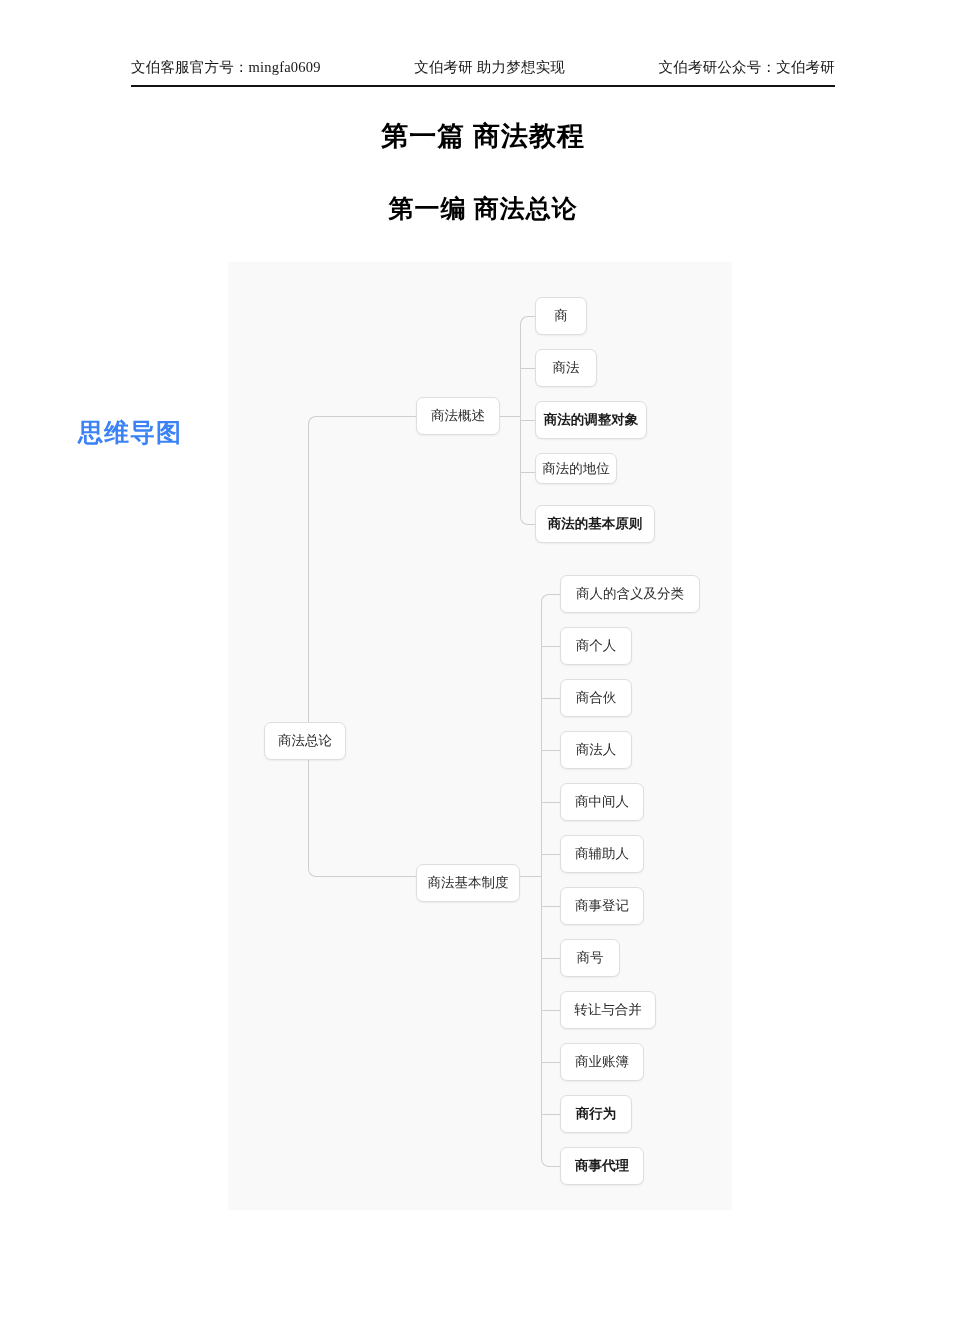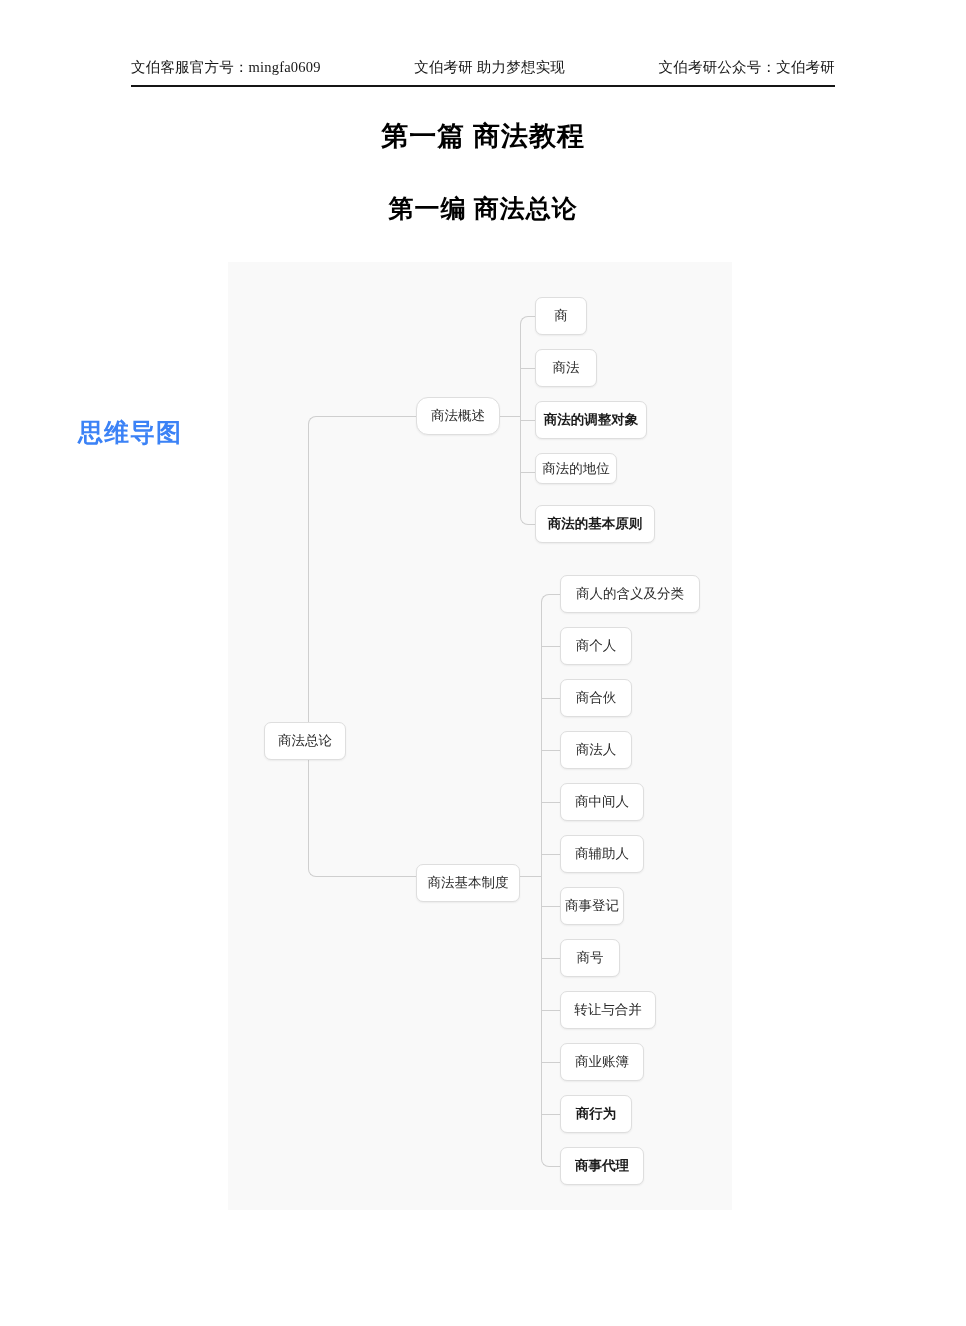--- a/index.html
+++ b/index.html
@@ -112,21 +112,21 @@
 
   <div class="canvas">
     <div class="inner" id="mm">
         <div class="node" style="left: 36px; top: 460px; width: 82px; height: 38px;">商法总论</div>
         <div class="ln v" style="left: 80px; top: 162px; height: 444px;"></div>
         <div class="elbow" style="left: 80px; top: 154px; width: 8px; height: 8px; border-color: rgb(207, 207, 207); border-left-width: 1px; border-top-width: 1px; border-top-left-radius: 8px;"></div>
         <div class="ln h" style="left: 88px; top: 154px; width: 100px;"></div>
         <div class="elbow" style="left: 80px; top: 606px; width: 8px; height: 8px; border-color: rgb(207, 207, 207); border-left-width: 1px; border-bottom-width: 1px; border-bottom-left-radius: 8px;"></div>
         <div class="ln h" style="left: 88px; top: 614px; width: 100px;"></div>
         <div class="ln h" style="left: 118px; top: 479px;"></div>
-        <div class="node" style="left: 188px; top: 135px; width: 84px; height: 38px; border-radius: 12px;">商法概述</div>
+        <div class="node" style="left: 188px; top: 135px; width: 84px; height: 38px;">商法概述</div>
         <div class="node" style="left: 188px; top: 602px; width: 104px; height: 38px;">商法基本制度</div>
         <div class="ln h" style="left: 272px; top: 154px; width: 21px;"></div>
         <div class="ln v" style="left: 292px; top: 62px; height: 192px;"></div>
         <div class="elbow" style="left: 292px; top: 54px; width: 8px; height: 8px; border-color: rgb(207, 207, 207); border-left-width: 1px; border-top-width: 1px; border-top-left-radius: 8px;"></div>
         <div class="ln h" style="left: 300px; top: 54px; width: 7px;"></div>
         <div class="node" style="left: 307px; top: 35px; width: 52px; height: 38px;">商</div>
         <div class="ln h" style="left: 292px; top: 106px; width: 15px;"></div>
         <div class="node" style="left: 307px; top: 87px; width: 62px; height: 38px;">商法</div>
         <div class="ln h" style="left: 292px; top: 158px; width: 15px;"></div>
         <div class="node bold" style="left: 307px; top: 139px; width: 112px; height: 38px;">商法的调整对象</div>
@@ -144,21 +144,21 @@
         <div class="node" style="left: 332px; top: 365px; width: 72px; height: 38px;">商个人</div>
         <div class="ln h" style="left: 313px; top: 436px; width: 19px;"></div>
         <div class="node" style="left: 332px; top: 417px; width: 72px; height: 38px;">商合伙</div>
         <div class="ln h" style="left: 313px; top: 488px; width: 19px;"></div>
         <div class="node" style="left: 332px; top: 469px; width: 72px; height: 38px;">商法人</div>
         <div class="ln h" style="left: 313px; top: 540px; width: 19px;"></div>
         <div class="node" style="left: 332px; top: 521px; width: 84px; height: 38px;">商中间人</div>
         <div class="ln h" style="left: 313px; top: 592px; width: 19px;"></div>
         <div class="node" style="left: 332px; top: 573px; width: 84px; height: 38px;">商辅助人</div>
         <div class="ln h" style="left: 313px; top: 644px; width: 19px;"></div>
-        <div class="node" style="left: 332px; top: 625px; width: 64px; height: 38px;">商事登记</div>
+        <div class="node" style="left: 332px; top: 625px; width: 84px; height: 38px;">商事登记</div>
         <div class="ln h" style="left: 313px; top: 696px; width: 19px;"></div>
         <div class="node" style="left: 332px; top: 677px; width: 60px; height: 38px;">商号</div>
         <div class="ln h" style="left: 313px; top: 748px; width: 19px;"></div>
         <div class="node" style="left: 332px; top: 729px; width: 96px; height: 38px;">转让与合并</div>
         <div class="ln h" style="left: 313px; top: 800px; width: 19px;"></div>
         <div class="node" style="left: 332px; top: 781px; width: 84px; height: 38px;">商业账簿</div>
         <div class="ln h" style="left: 313px; top: 852px; width: 19px;"></div>
         <div class="node bold" style="left: 332px; top: 833px; width: 72px; height: 38px;">商行为</div>
         <div class="elbow" style="left: 313px; top: 896px; width: 8px; height: 8px; border-color: rgb(207, 207, 207); border-left-width: 1px; border-bottom-width: 1px; border-bottom-left-radius: 8px;"></div>
         <div class="ln h" style="left: 321px; top: 904px; width: 11px;"></div>

